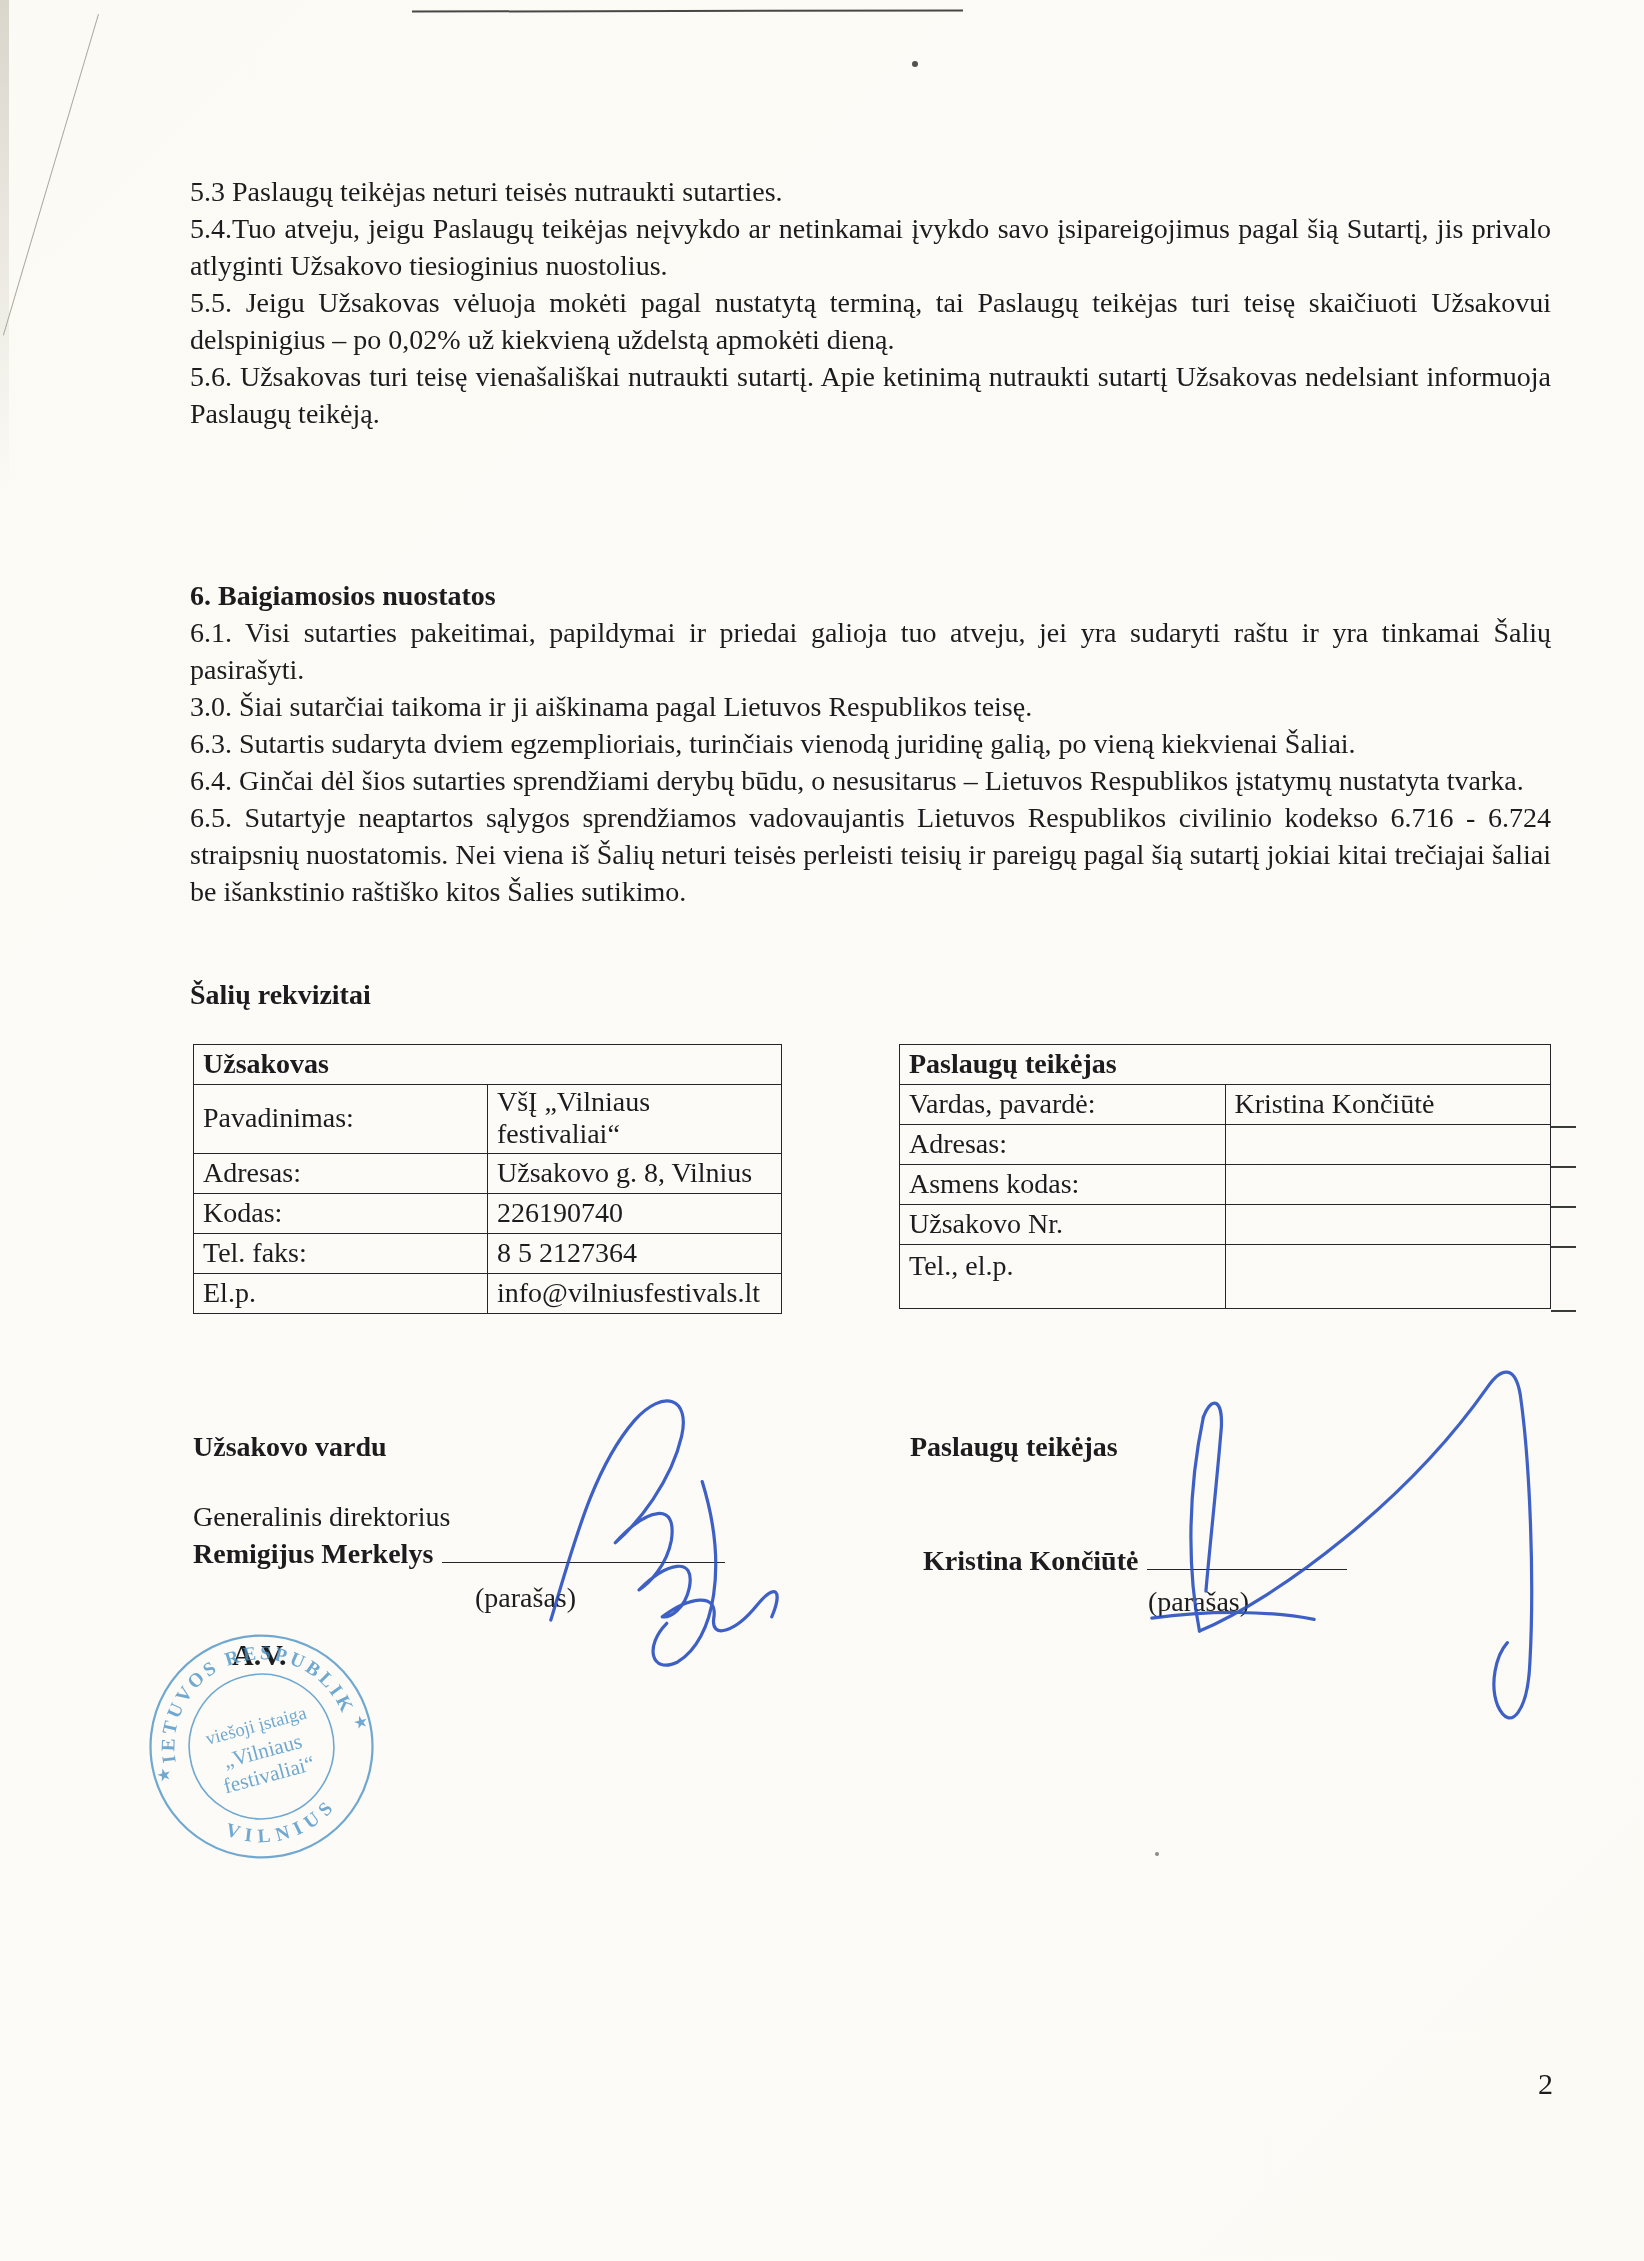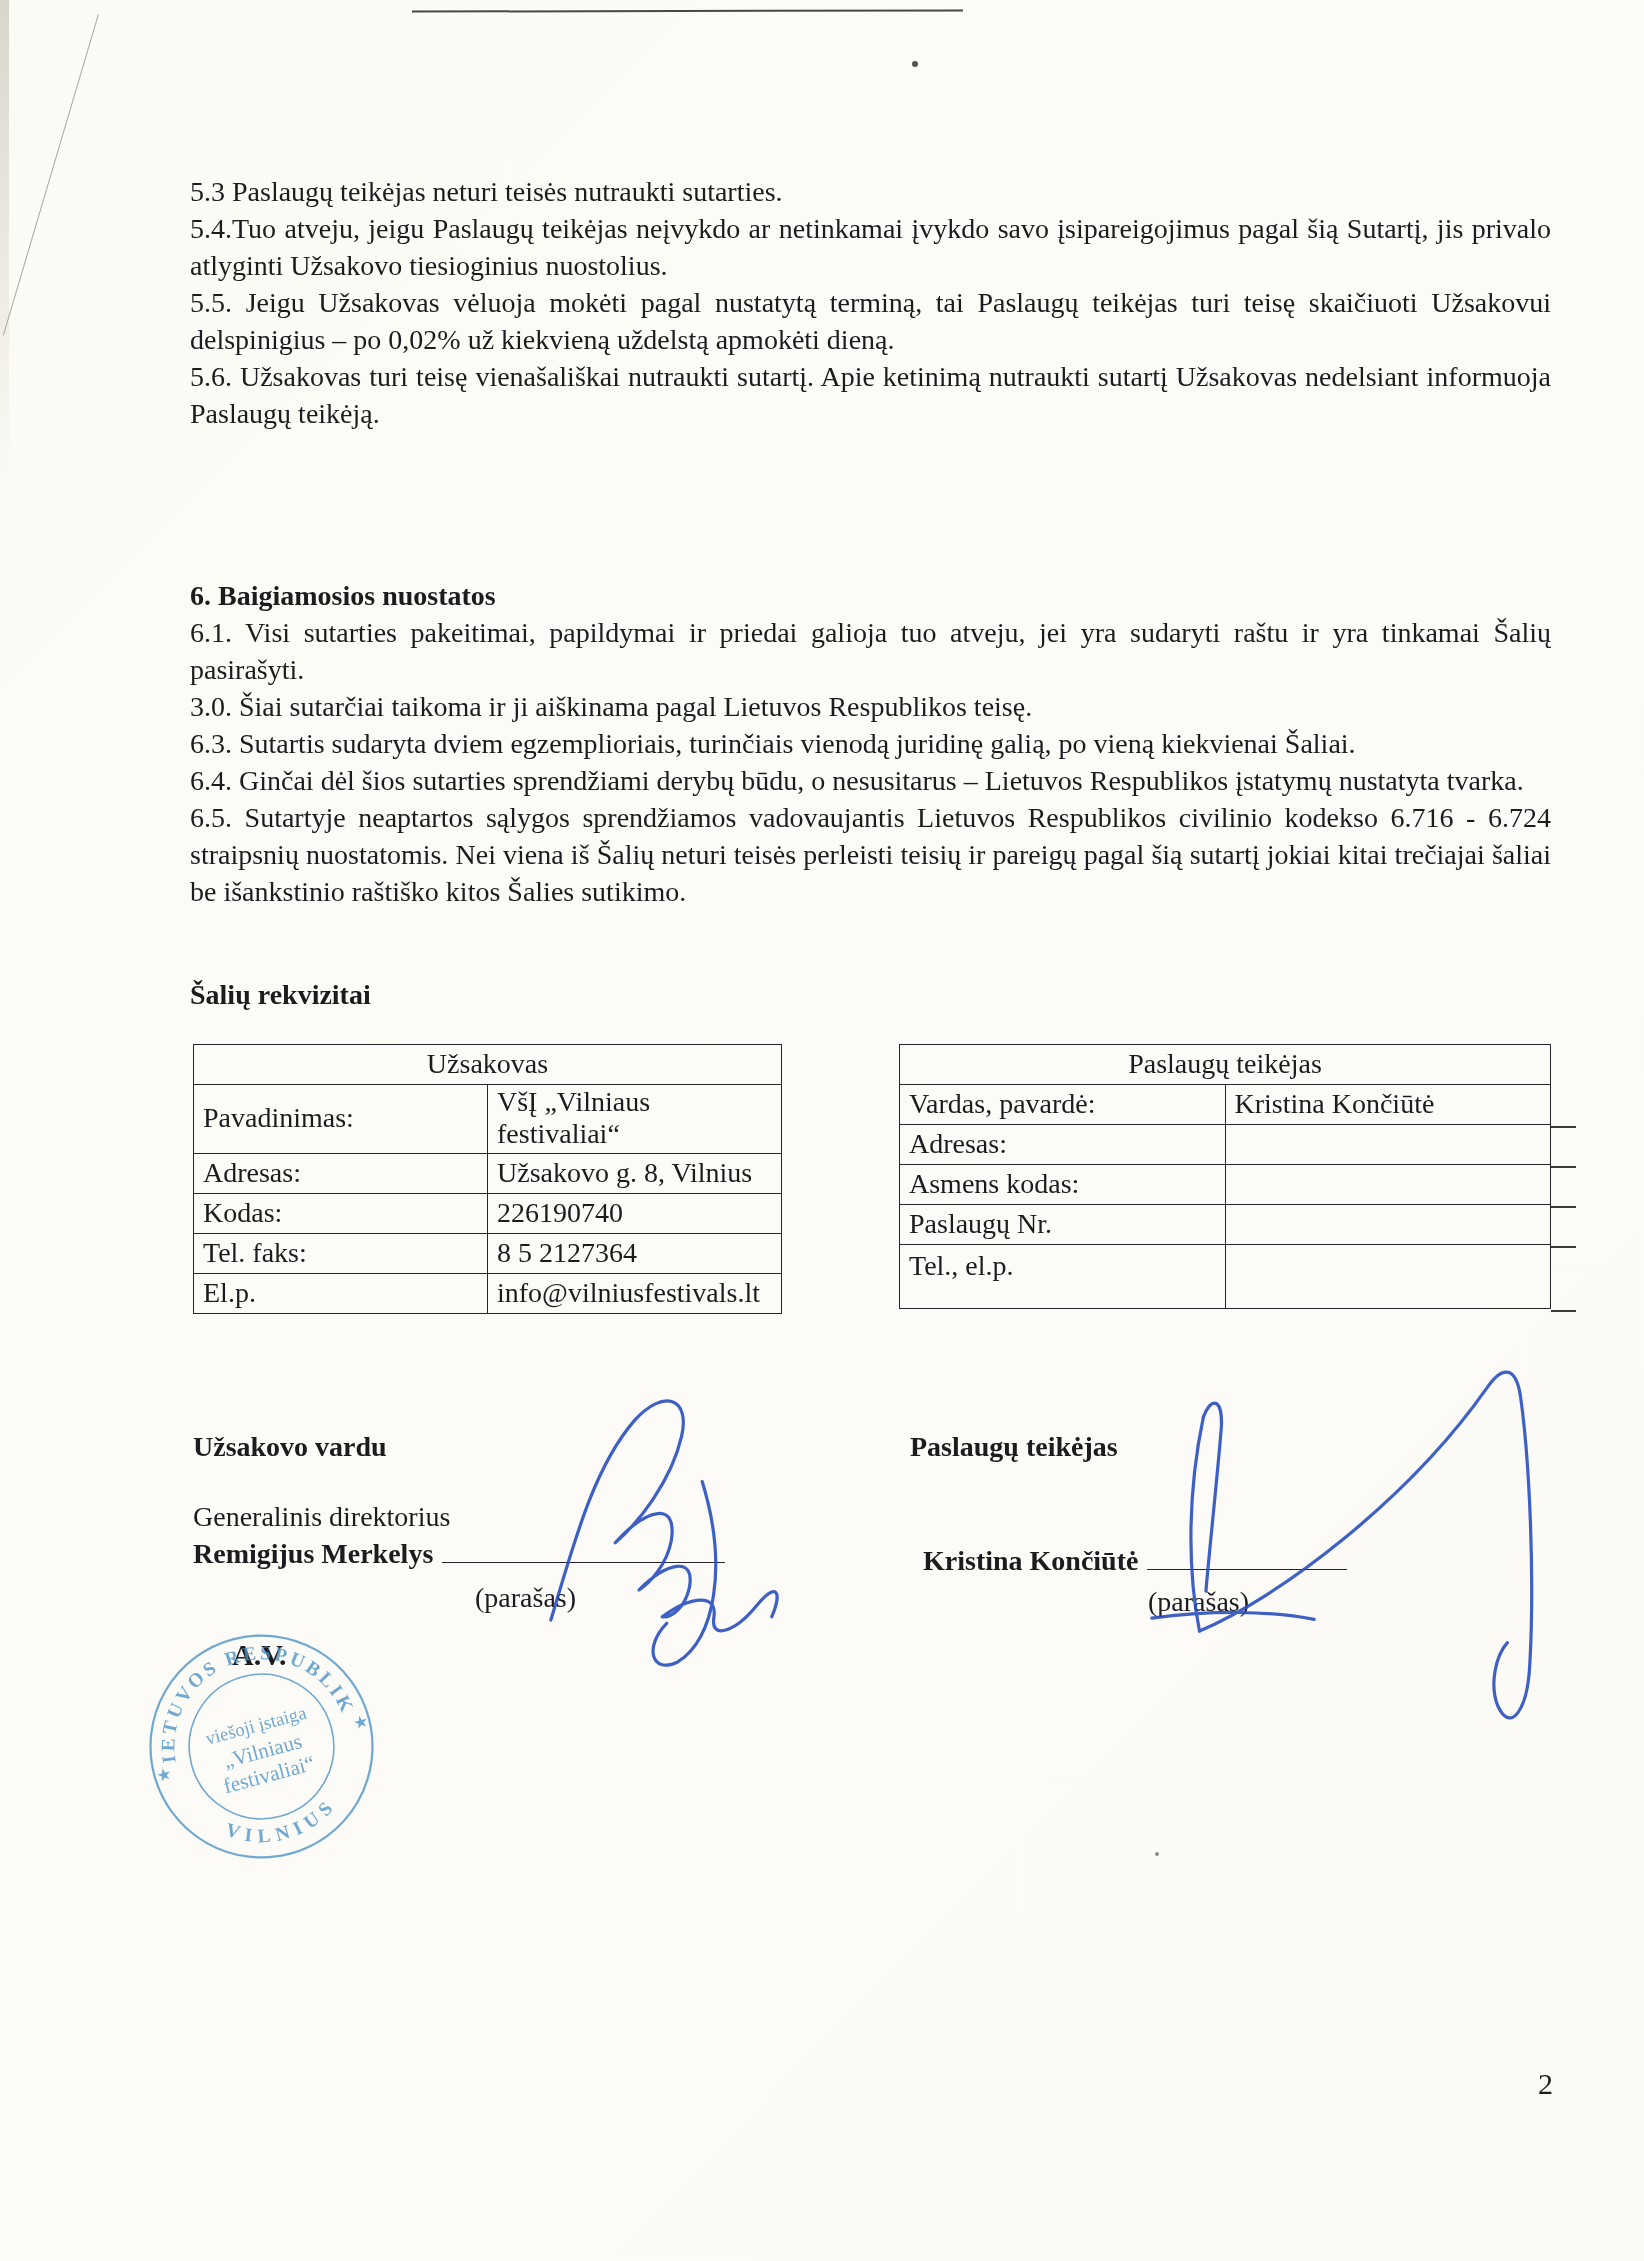--- a/index.html
+++ b/index.html
@@ -14,21 +14,21 @@
   .abs { position:absolute; font-size:28px; }
   .bold { font-weight:bold;text-align:center; }
   .block { position:absolute; left:190px; width:1361px; }
   .para { font-size:28px; line-height:37px; text-align:justify; }
   .heading { font-size:28px; line-height:37px; font-weight:bold; }
 
   
   .tbl { position:absolute; border-collapse:collapse; table-layout:fixed;
          font-size:28px; border:1.9px solid #26262a; background:transparent; }
   .tbl td { border:1.3px solid #26262a; height:40px; padding:1.3px 9px 2.6px 9px; vertical-align:middle; }
-  .tbl td.hdr { font-weight:normal;text-align:center; }
+  .tbl td.hdr { font-weight:bold; }
   .tbl-left  { left:193px;  top:1044px; width:589px;  }
   .tbl-left  td.lbl { width:201px; }
   .tbl-right { left:899px; top:1044px; width:652px; }
   .tbl-right td.lbl { width:237px; }
   .tbl-right tr.tall td { height:64px; vertical-align:top; padding-top:5.2px; }
 
   .sig-line { display:inline-block; border-bottom:1.9px solid #26262a; height:24.5px; margin-left:9px; vertical-align:baseline; }
   .w440 { width:283px; } .w310 { width:200px; }
 
   
@@ -117,21 +117,21 @@
     </tr>
     <tr>
       <td class="lbl">Adresas:</td>
       <td class="val"></td>
     </tr>
     <tr>
       <td class="lbl">Asmens kodas:</td>
       <td class="val"></td>
     </tr>
     <tr>
-      <td class="lbl">Paslaugų Nr.</td>
+      <td class="lbl">Užsakovo Nr.</td>
       <td class="val"></td>
     </tr>
     <tr class="tall">
       <td class="lbl">Tel., el.p.</td>
       <td class="val"></td>
     </tr>
   </tbody>
     </table>
 
   <div class="tick" style="top:1126px;"></div>

